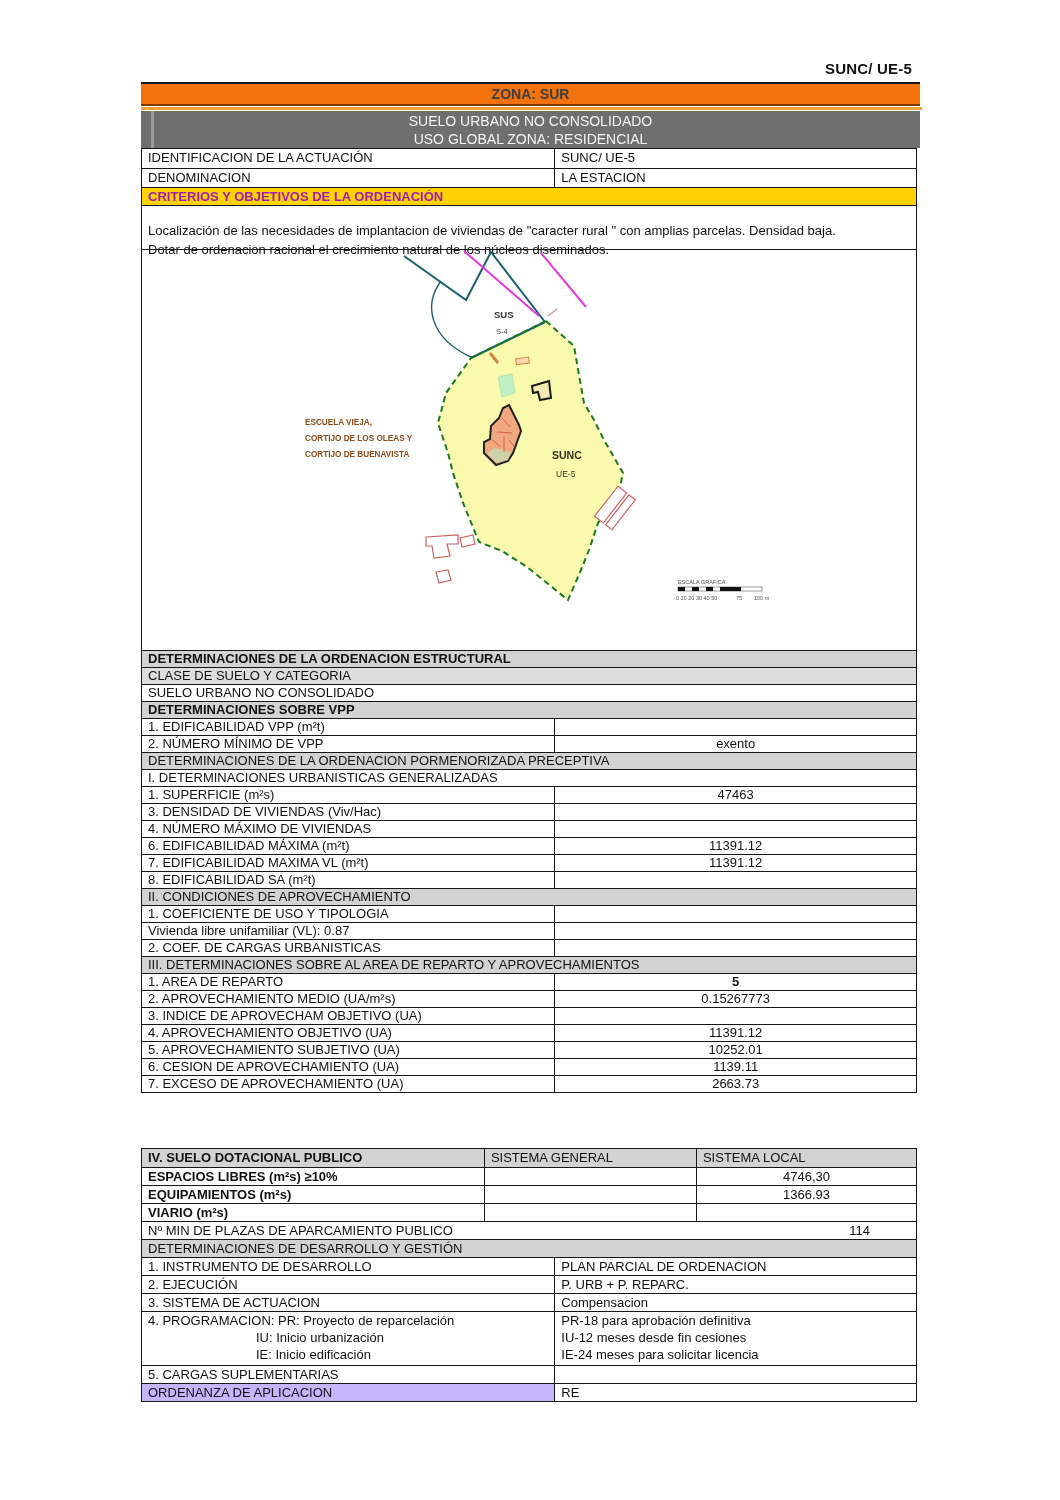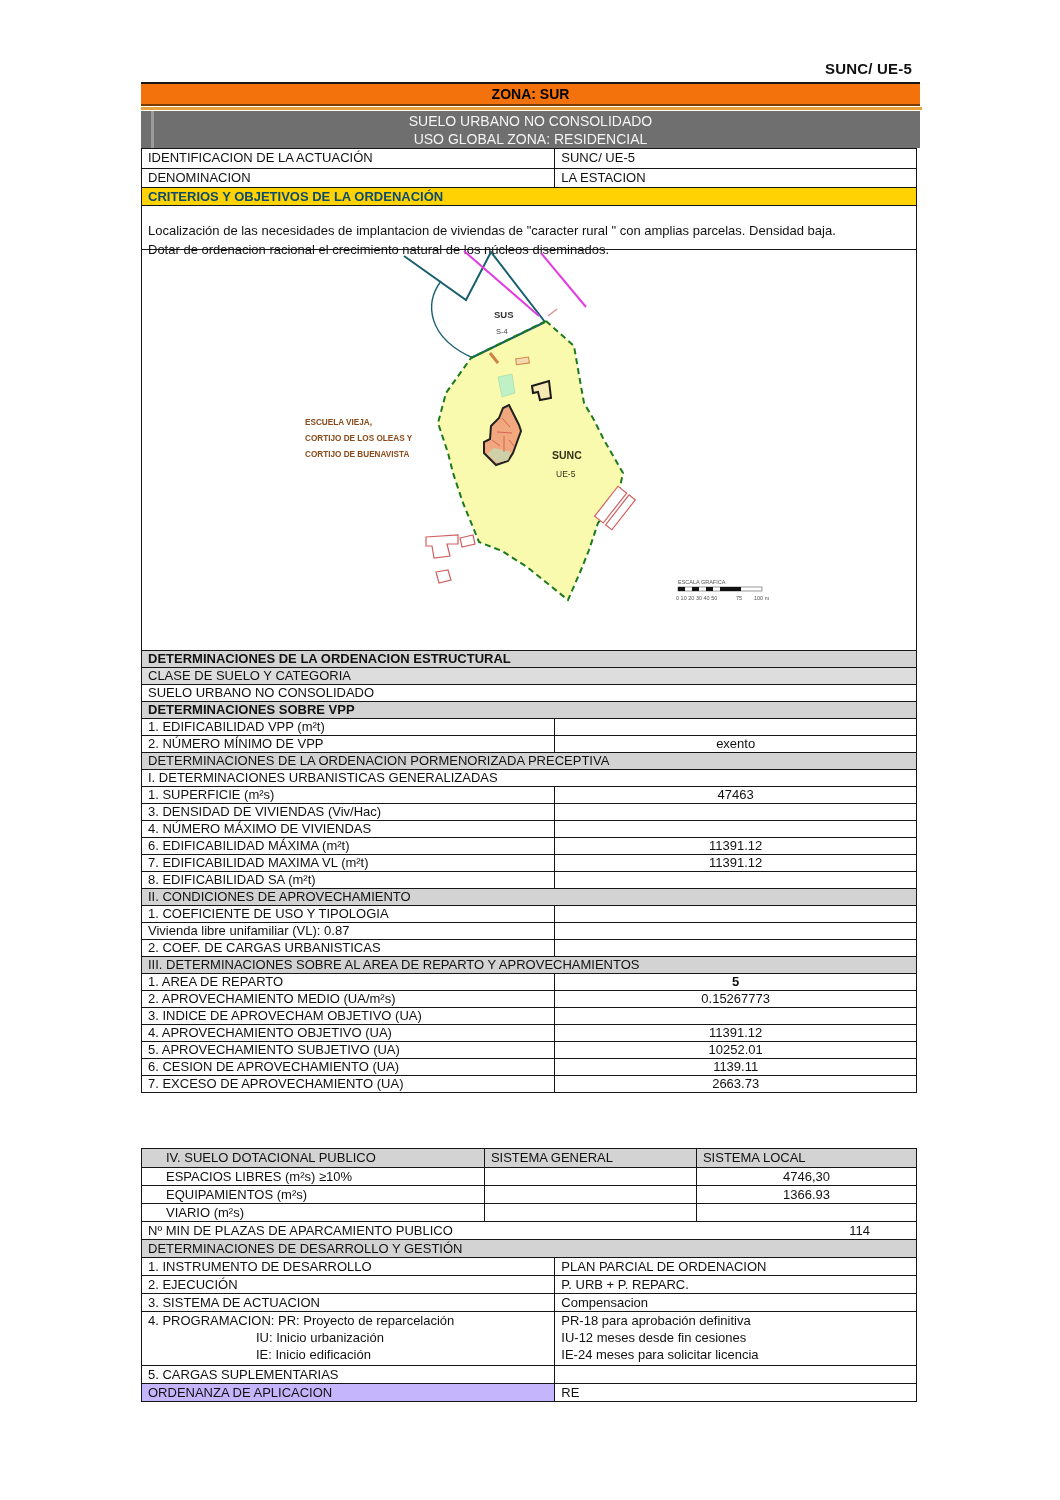--- a/index.html
+++ b/index.html
@@ -2,43 +2,43 @@
 <html><head>
 <meta charset="utf-8">
 <style>
   html,body{margin:0;padding:0;background:#e8e8e8;}
   .page{position:relative;width:1060px;height:1500px;background:#ffffff;margin:0 auto;
         font-family:"Liberation Sans",sans-serif;color:#111;overflow:hidden;}
   .doc-code{position:absolute;left:141px;top:60px;width:771px;text-align:right;
             font-size:15px;font-weight:bold;letter-spacing:.2px;}
   .zona-bar{position:absolute;left:141px;top:82px;width:779px;height:20px;background:#F3720B;
             border-top:2px solid #161616;border-bottom:2px solid #7a3c00;
-            text-align:center;font-size:14px;font-weight:600;color:#000000;line-height:20px;}
+            text-align:center;font-size:14px;font-weight:600;color:#404040;line-height:20px;}
   .amber-line{position:absolute;left:141px;top:107px;width:781px;height:3px;background:#E9A13B;}
   .class-bar{position:absolute;left:141px;top:111px;width:779px;height:37px;background:#6F6F6F;
              color:#f4f4f4;text-align:center;font-size:14px;line-height:18px;padding-top:1px;box-sizing:border-box;}
   .class-bar .strip{position:absolute;left:10px;top:0;width:3px;height:100%;background:#9b9b9b;}
   .tbl{position:absolute;left:141px;width:776px;border:1.5px solid #161616;box-sizing:border-box;background:#fff;}
   .tbl1{top:148px;}
   .tbl2{top:1148px;}
   .r{display:flex;height:17px;border-top:1px solid #161616;font-size:13px;line-height:16px;box-sizing:border-box;}
   .r:first-child{border-top:none;}
   .r.tall{height:19px;line-height:18px;}
   .r.h18{height:18px;line-height:17px;}
   .lab{flex:0 0 53.4%;padding-left:6px;box-sizing:border-box;border-right:1px solid #161616;
        white-space:nowrap;overflow:visible;}
   .val{flex:1;text-align:center;}
   .full{flex:1;padding-left:6px;}
   .hdr{background:#D3D3D3;}
   .hdr2{background:#DDDDDD;}
   .b{font-weight:bold;}
-  .yellowbar{background:#FFD204;color:#0c4a6e;font-weight:600;height:18px;line-height:17px;}
+  .yellowbar{background:#FFD204;color:#a21caf;font-weight:600;height:18px;line-height:17px;}
   .para{height:44px;border-top:1px solid #161616;font-size:13px;line-height:19px;padding:15px 6px;box-sizing:border-box;}
   .mapcell{height:401px;border-top:1px solid #161616;position:relative;box-sizing:border-box;}
-  .c3-1{flex:0 0 44.3%;padding-left:24px;box-sizing:border-box;border-right:1px solid #161616;white-space:nowrap;}
+  .c3-1{flex:0 0 44.3%;padding-left:6px;box-sizing:border-box;border-right:1px solid #161616;white-space:nowrap;font-weight:bold;}
   .c3-2{flex:0 0 27.4%;box-sizing:border-box;border-right:1px solid #161616;text-align:center;}
   .c3-3{flex:1;text-align:center;}
   .plazas{position:relative;}
   .plazas .num{position:absolute;right:46px;top:0;}
   .prog{height:54px;}
   .prog .lab,.prog .val{line-height:17px;}
   .prog .val{text-align:left;padding-left:6px;}
   .prog .lab .ind{padding-left:108px;}
   svg text{font-family:"Liberation Sans",sans-serif;}
 </style>

